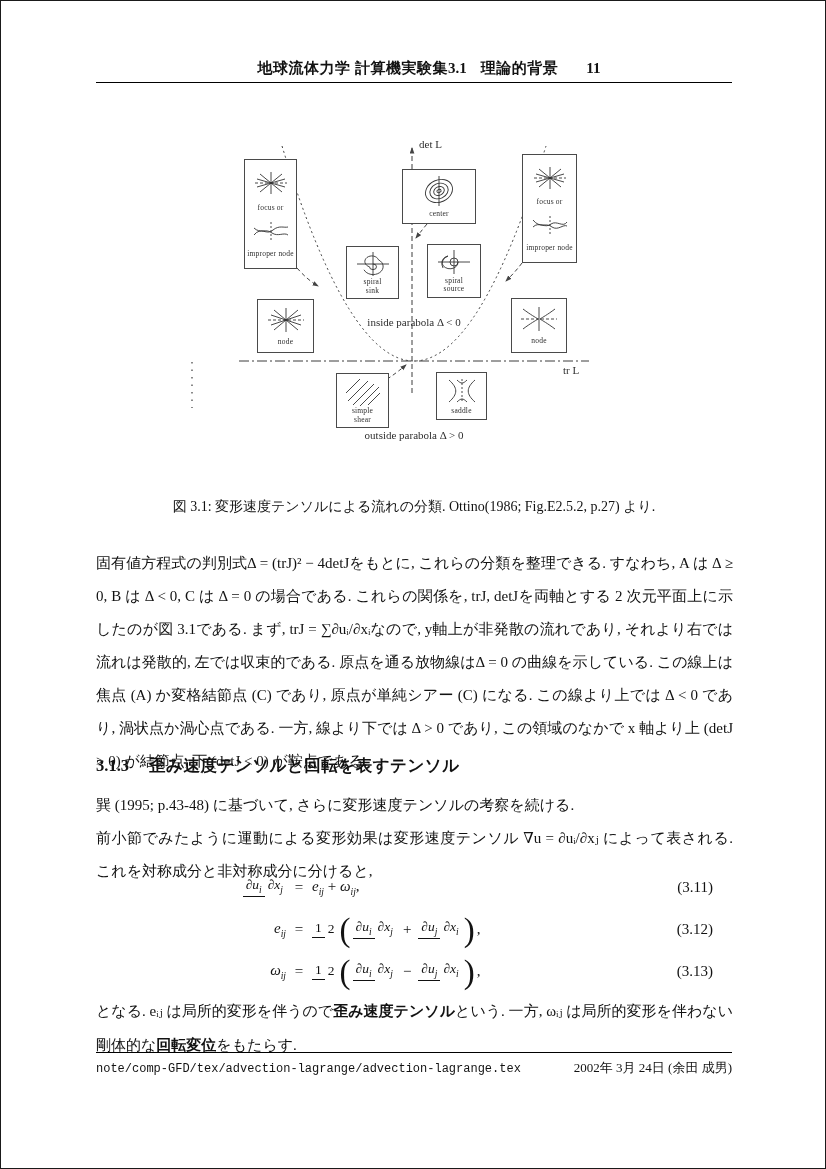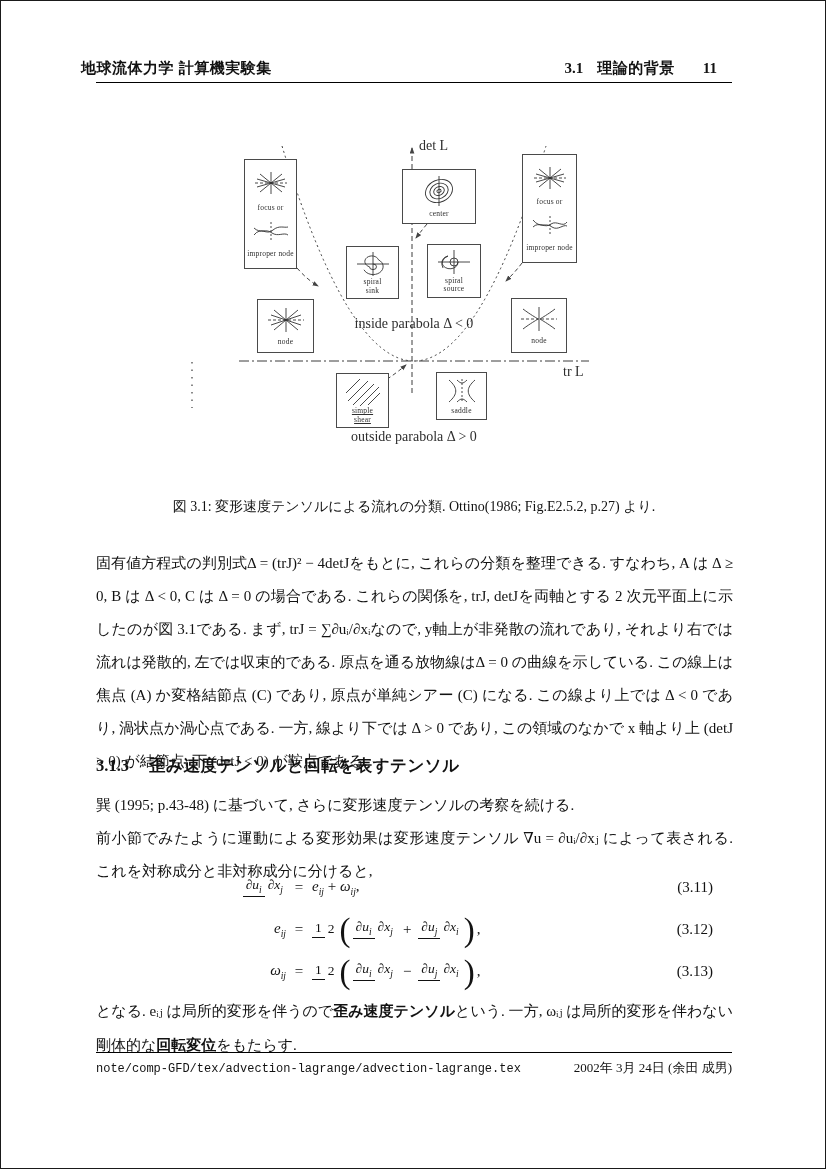--- a/index.html
+++ b/index.html
@@ -2,34 +2,34 @@
 <html><head>
 <meta charset="utf-8">
 <style>
   html,body{margin:0;padding:0;background:#ffffff;}
   .page{
     width:826px;height:1169px;position:relative;background:#fff;
     border:1px solid #1a1a1a;box-sizing:border-box;overflow:hidden;
     font-family:"Liberation Serif","DejaVu Serif",serif;color:#121212;
   }
   
-  .hdr{position:absolute;left:80px;top:58px;width:636px;display:flex;justify-content:space-between;align-items:baseline;}
+  .hdr{position:absolute;left:110px;top:58px;width:636px;display:flex;justify-content:center;align-items:baseline;}
   .hdr-left{font-family:"Liberation Sans","DejaVu Sans",sans-serif;font-weight:bold;font-size:15px;letter-spacing:.5px;}
   .hdr-right{display:flex;align-items:baseline;font-weight:bold;font-size:15px;}
   .hdr-secnum{margin-right:14px;}
   .hdr-secname{font-family:"Liberation Sans","DejaVu Sans",sans-serif;margin-right:28px;letter-spacing:.5px;}
   .hdr-rule{position:absolute;left:95px;top:81px;width:636px;border-top:1.4px solid #000;}
   
   .fig{position:absolute;left:163px;top:115px;width:500px;height:360px;}
   .fig svg.axes{position:absolute;left:0;top:0;}
   .fb{position:absolute;border:1px solid #4a4a4a;background:#fff;box-sizing:border-box;
       display:flex;flex-direction:column;align-items:center;justify-content:space-evenly;
       padding:2px 1px;color:#2e2e2e;}
   .fb-label{font-size:7.5px;line-height:1.15;text-align:center;letter-spacing:.2px;}
-  .figtext{position:absolute;font-size:14px;color:#2e2e2e;white-space:nowrap;}
+  .figtext{position:absolute;font-size:11px;color:#2e2e2e;white-space:nowrap;}
   .figtext.ctr{text-align:center;}
   
   .caption{position:absolute;left:95px;top:497px;width:636px;text-align:center;font-size:14px;}
   .para{position:absolute;left:95px;width:637px;font-size:15px;line-height:33px;text-align:justify;}
   .p-class{top:546px;}
   .subsec{position:absolute;left:95px;top:737px;display:flex;align-items:baseline;font-size:16.5px;font-weight:bold;margin-top:17px;}
   .subsec-num{margin-right:20px;}
   .subsec-title{font-family:"Liberation Sans","DejaVu Sans",sans-serif;letter-spacing:.5px;}
   .p-ref{top:788px;}
   .p-dec{top:821px;}
@@ -205,21 +205,21 @@
     <div class="fb" style="left:172px;top:257px;width:53px;height:55px;">
       <svg width="38" height="30" viewBox="0 0 38 30">
         <g stroke="#333" stroke-width="0.9" fill="none">
           <line x1="2" y1="16" x2="16" y2="2"></line>
           <line x1="4" y1="24" x2="24" y2="4"></line>
           <line x1="9" y1="28" x2="30" y2="7"></line>
           <line x1="16" y1="29" x2="35" y2="10"></line>
           <line x1="24" y1="28" x2="36" y2="16"></line>
         </g>
       </svg>
-      <div class="fb-label" style="width:32px;text-decoration:underline;">simple shear</div>
+      <div class="fb-label" style="width:32px;">simple shear</div>
     </div>
 
     <div class="fb" style="left:272px;top:256px;width:51px;height:48px;">
       <svg width="36" height="28" viewBox="0 0 36 28">
         <g stroke="#333" stroke-width="0.9" fill="none">
           <line x1="18" y1="2" x2="18" y2="26" stroke-dasharray="2 2"></line>
           <path d="M5,3 C14,11 14,17 5,25"></path>
           <path d="M31,3 C22,11 22,17 31,25"></path>
           <path d="M13,3 C17,7 19,7 23,3"></path>
           <path d="M13,25 C17,21 19,21 23,25"></path>

